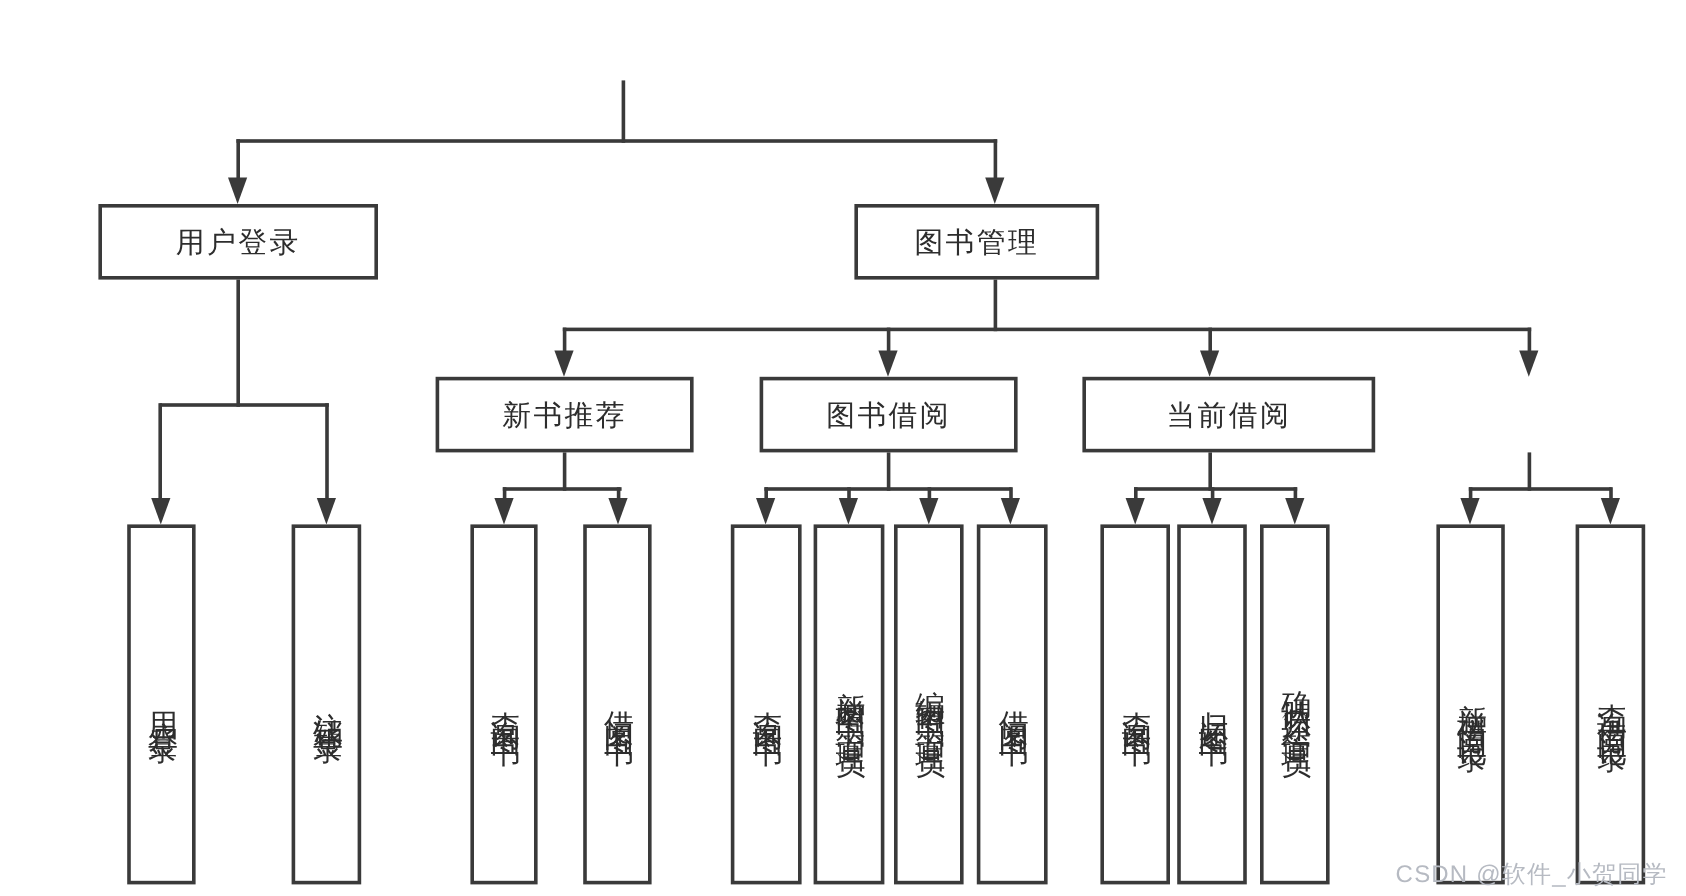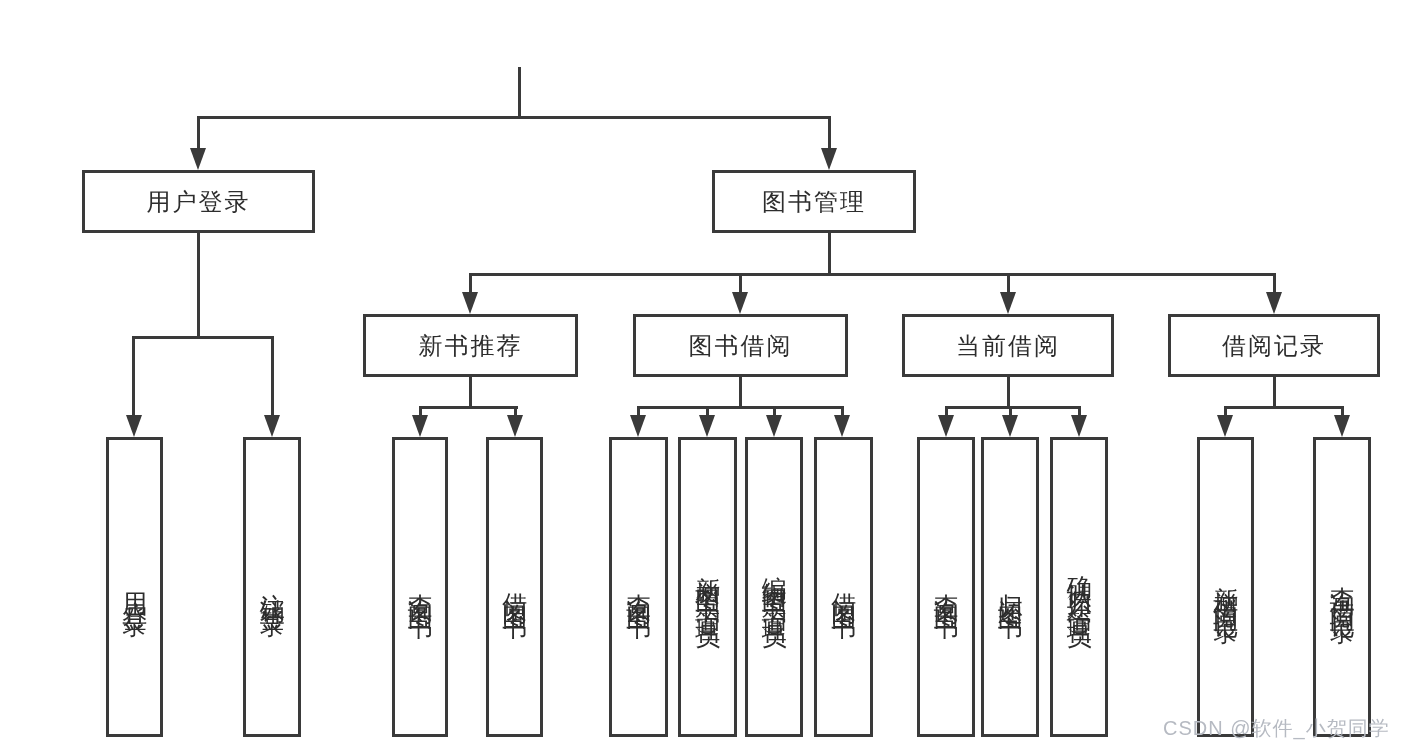--- a/index.html
+++ b/index.html
@@ -71,22 +71,21 @@
   <div class="arr" style="left:462px;top:292px;"></div>
   <div class="line" style="left:739px;top:273px;width:3px;height:21px;"></div>
   <div class="arr" style="left:732px;top:292px;"></div>
   <div class="line" style="left:1007px;top:273px;width:3px;height:21px;"></div>
   <div class="arr" style="left:1000px;top:292px;"></div>
   <div class="line" style="left:1273px;top:273px;width:3px;height:21px;"></div>
   <div class="arr" style="left:1266px;top:292px;"></div>
 
   <div class="box h-label" style="left:363px;top:314px;width:215px;height:63px;">新书推荐</div>
   <div class="box h-label" style="left:633px;top:314px;width:215px;height:63px;">图书借阅</div>
-  <div class="box h-label" style="left:902px;top:314px;width:212px;height:63px;">当前借阅</div>
-  <div class="box h-label" style="left:1168px;top:314px;width:212px;height:63px;">借阅记录</div>
+  <div class="box h-label" style="left:902px;top:314px;width:244px;height:63px;">当前借阅</div>
 
   <div class="line" style="left:469px;top:377px;width:3px;height:32px;"></div>
   <div class="line" style="left:419px;top:406px;width:99px;height:3px;"></div>
   <div class="line" style="left:419px;top:406px;width:3px;height:11px;"></div>
   <div class="arr" style="left:412px;top:415px;"></div>
   <div class="line" style="left:514px;top:406px;width:3px;height:11px;"></div>
   <div class="arr" style="left:507px;top:415px;"></div>
 
   <div class="line" style="left:739px;top:377px;width:3px;height:32px;"></div>
   <div class="line" style="left:637px;top:406px;width:206px;height:3px;"></div>

